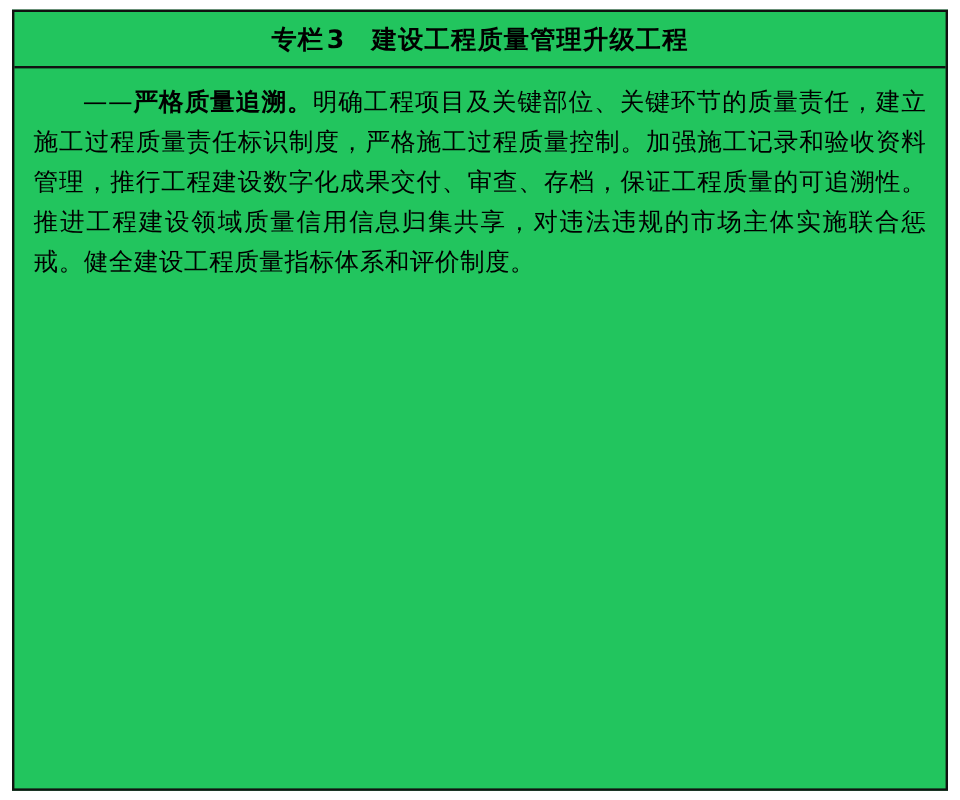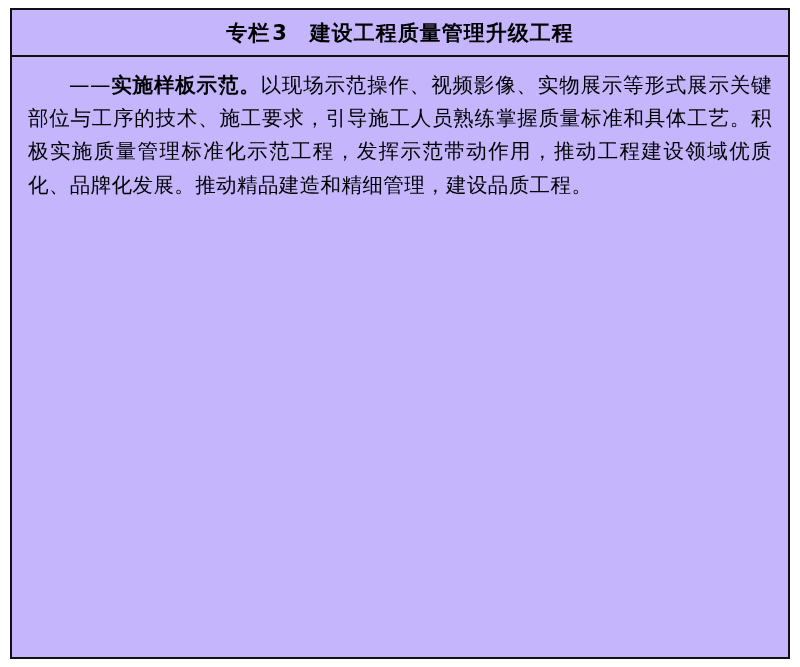--- a/index.html
+++ b/index.html
@@ -21,21 +21,21 @@
     box-sizing: border-box;
     padding: 8px 10px 8px 10px;
   }
   .box {
     box-sizing: border-box;
     width: 780px;
     height: 651px;
     border: 2px solid #111;
     padding: 0;
     position: relative;
-    background: #c4b5fd;
+    background: #22c55e;
   }
   .box-title {
     box-sizing: border-box;
     width: 100%;
     text-align: center;
     font-size: 21px;
     font-weight: bold;
     letter-spacing: 1px;
     padding: 9px 0 8px 0;
     border-bottom: 2px solid #111;
@@ -77,18 +77,18 @@
 <div class="page">
   <div class="box">
 
     <div class="box-title">
       <span class="t-num">专栏</span><span>3</span><span class="t-gap"></span><span>建设工程质量管理升级工程</span>
     </div>
 
     <div class="body-text">
 
 
+      <p class="para"><span class="lead">——</span><span class="emph">严格质量追溯。</span><span>明确工程项目及关键部位、关键环节的质量责任，建立施工过程质量责任标识制度，严格施工过程质量控制。加强施工记录和验收资料管理，推行工程建设数字化成果交付、审查、存档，保证工程质量的可追溯性。推进工程建设领域质量信用信息归集共享，对违法违规的市场主体实施联合惩戒。健全建设工程质量指标体系和评价制度。</span></p>
 
-      <p class="para"><span class="lead">——</span><span class="emph">实施样板示范。</span><span>以现场示范操作、视频影像、实物展示等形式展示关键部位与工序的技术、施工要求，引导施工人员熟练掌握质量标准和具体工艺。积极实施质量管理标准化示范工程，发挥示范带动作用，推动工程建设领域优质化、品牌化发展。推动精品建造和精细管理，建设品质工程。</span></p>
 
     </div>
   </div>
 </div>
 
 </body></html>

